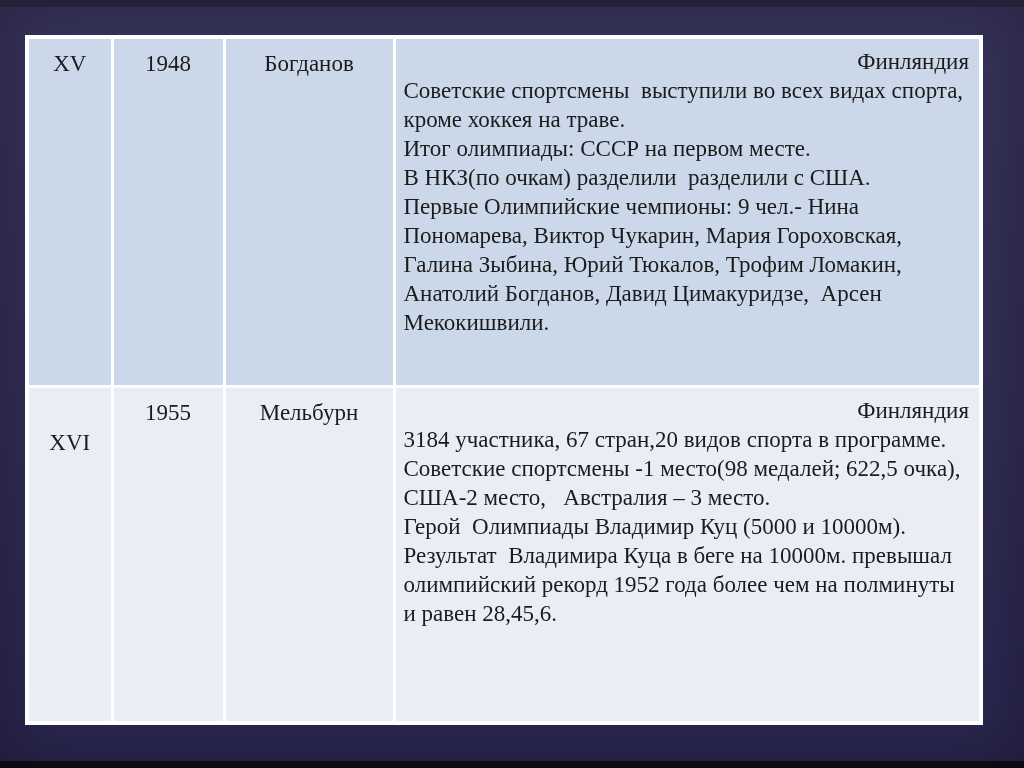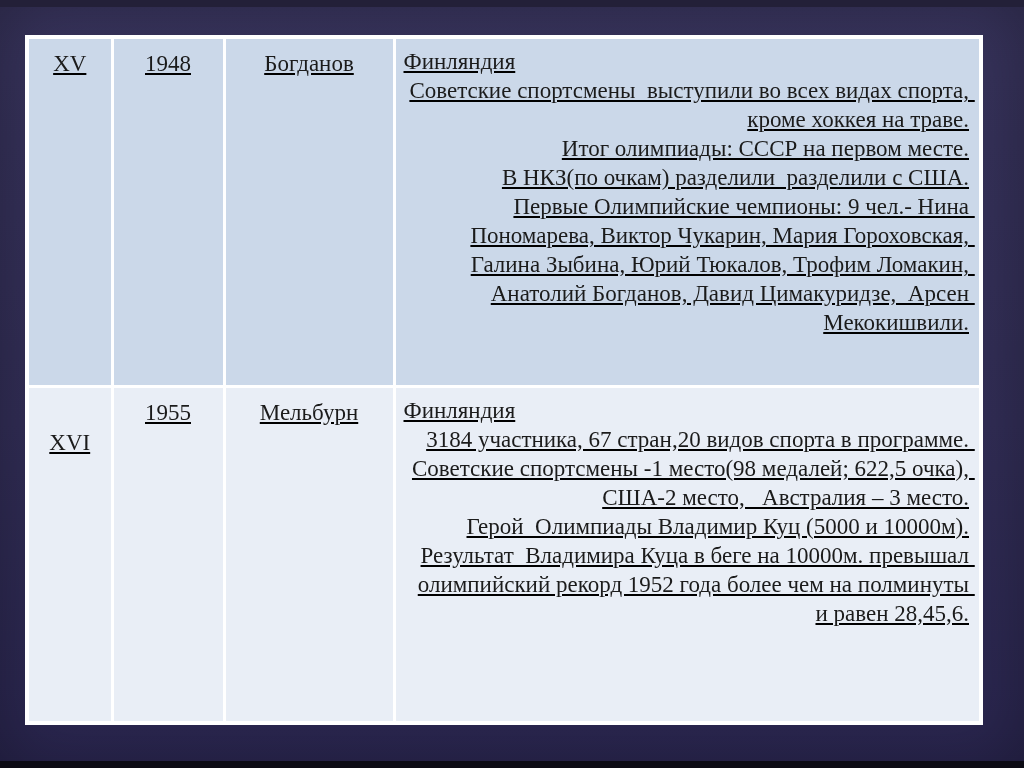--- a/index.html
+++ b/index.html
@@ -20,21 +20,20 @@
   .edge-strip.top    { top: 0;    background: var(--edge-top); }
   .edge-strip.bottom { bottom: 0; background: var(--edge-bottom); }
 
   table.olympics {
     position: absolute;
     left: 25px; top: 35px;
     width: 958px;
     border-collapse: collapse;
     table-layout: fixed;
     border: 4px solid var(--grid);
-    text-decoration: underline;
   }
   td {
     border: 3px solid var(--grid);
     vertical-align: top;
     font-size: 23px;
     line-height: 29px;
     color: var(--text);
     overflow: hidden;
   }
   tr.band-dark  td { background: var(--row-dark); }
@@ -42,24 +41,24 @@
   tr.row-1 { height: 349px; }
   tr.row-2 { height: 337px; }
 
   td.c-num, td.c-year, td.c-city {
     text-align: center;
     padding-top: 10px;
   }
   tr.row-2 td.c-num { padding-top: 40px; }
 
   td.c-details { padding: 8px 10px 8px 8px; }
-  .country { text-align: left; }
+  .country { text-align: right; }
   .details p {
     margin: 0;
-    text-align: right;
+    text-align: left;
     white-space: pre-wrap;
   }
 </style>
 </head>
 <body>
 
 <div class="slide">
   <div class="edge-strip top"></div>
 
   <table class="olympics">

